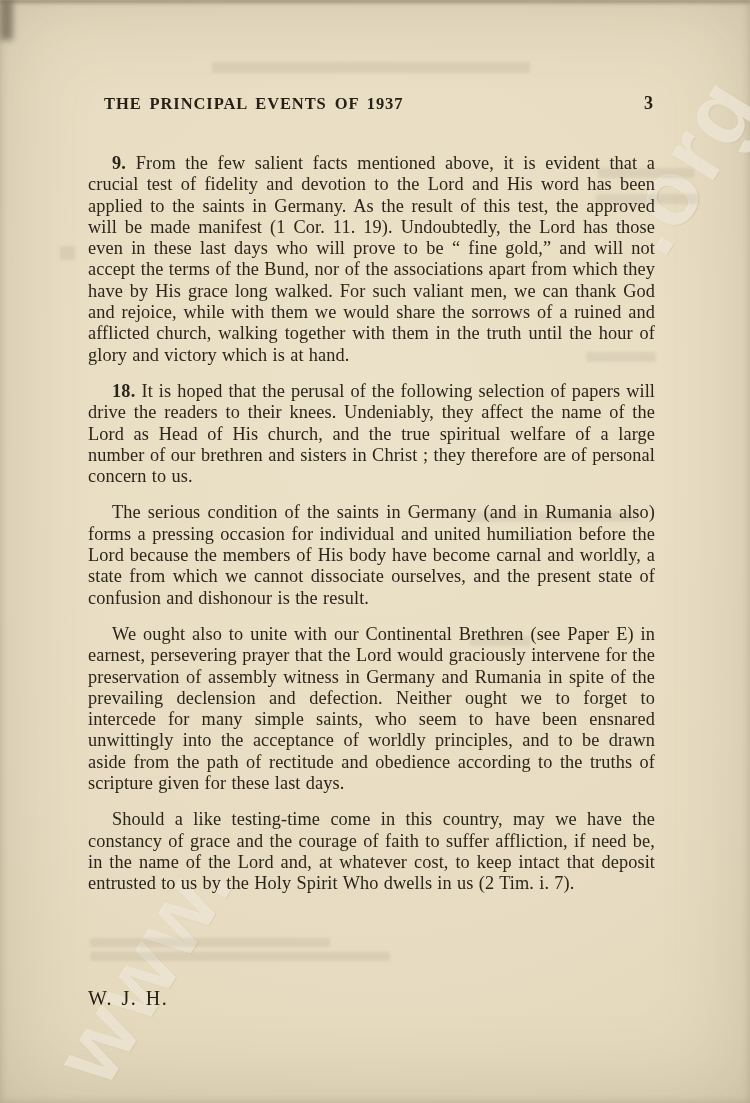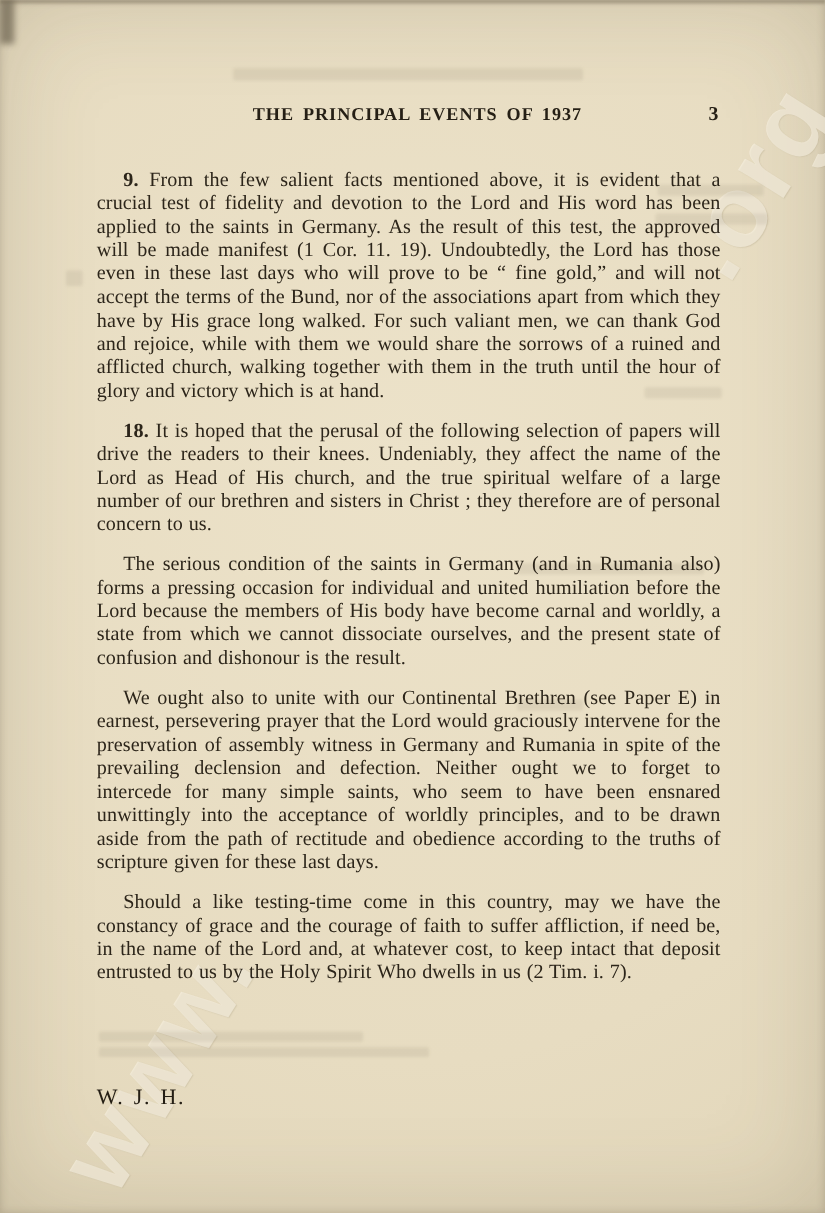--- a/index.html
+++ b/index.html
@@ -23,21 +23,21 @@
   .wm{position:absolute;font-family:"Liberation Sans","DejaVu Sans",sans-serif;
     font-weight:bold;font-size:92px;letter-spacing:3px;
     color:rgba(248,242,227,.62);transform-origin:0 0;transform:rotate(-58deg);
     text-shadow:0 1px 1px rgba(180,168,140,.35);user-select:none;pointer-events:none;}
   .wm-bottom{left:34px;top:1046px;}
   .wm-top{left:592px;top:216px;}
   
   .ghost{position:absolute;background:rgba(112,100,78,.11);filter:blur(1.6px);border-radius:2px;}
   
   .header{position:absolute;top:94px;left:88px;width:567px;height:24px;}
-  .title{position:absolute;left:16px;right:0;text-align:center;
+  .title{position:absolute;left:16px;right:0;text-align:left;
     font-weight:bold;font-size:16.5px;letter-spacing:.9px;word-spacing:3px;color:#251f15;}
   .pagenum{position:absolute;right:2px;top:-1px;font-weight:bold;font-size:18px;color:#251f15;}
   
   .bodytext{position:absolute;top:138px;left:88px;width:567px;}
   .bodytext p{
     margin:15px 0 7px 0;
     font-size:18.3px;line-height:21.3px;
     text-align:justify;text-indent:24px;
     letter-spacing:.1px;word-spacing:.6px;
     color:#2c251a;

